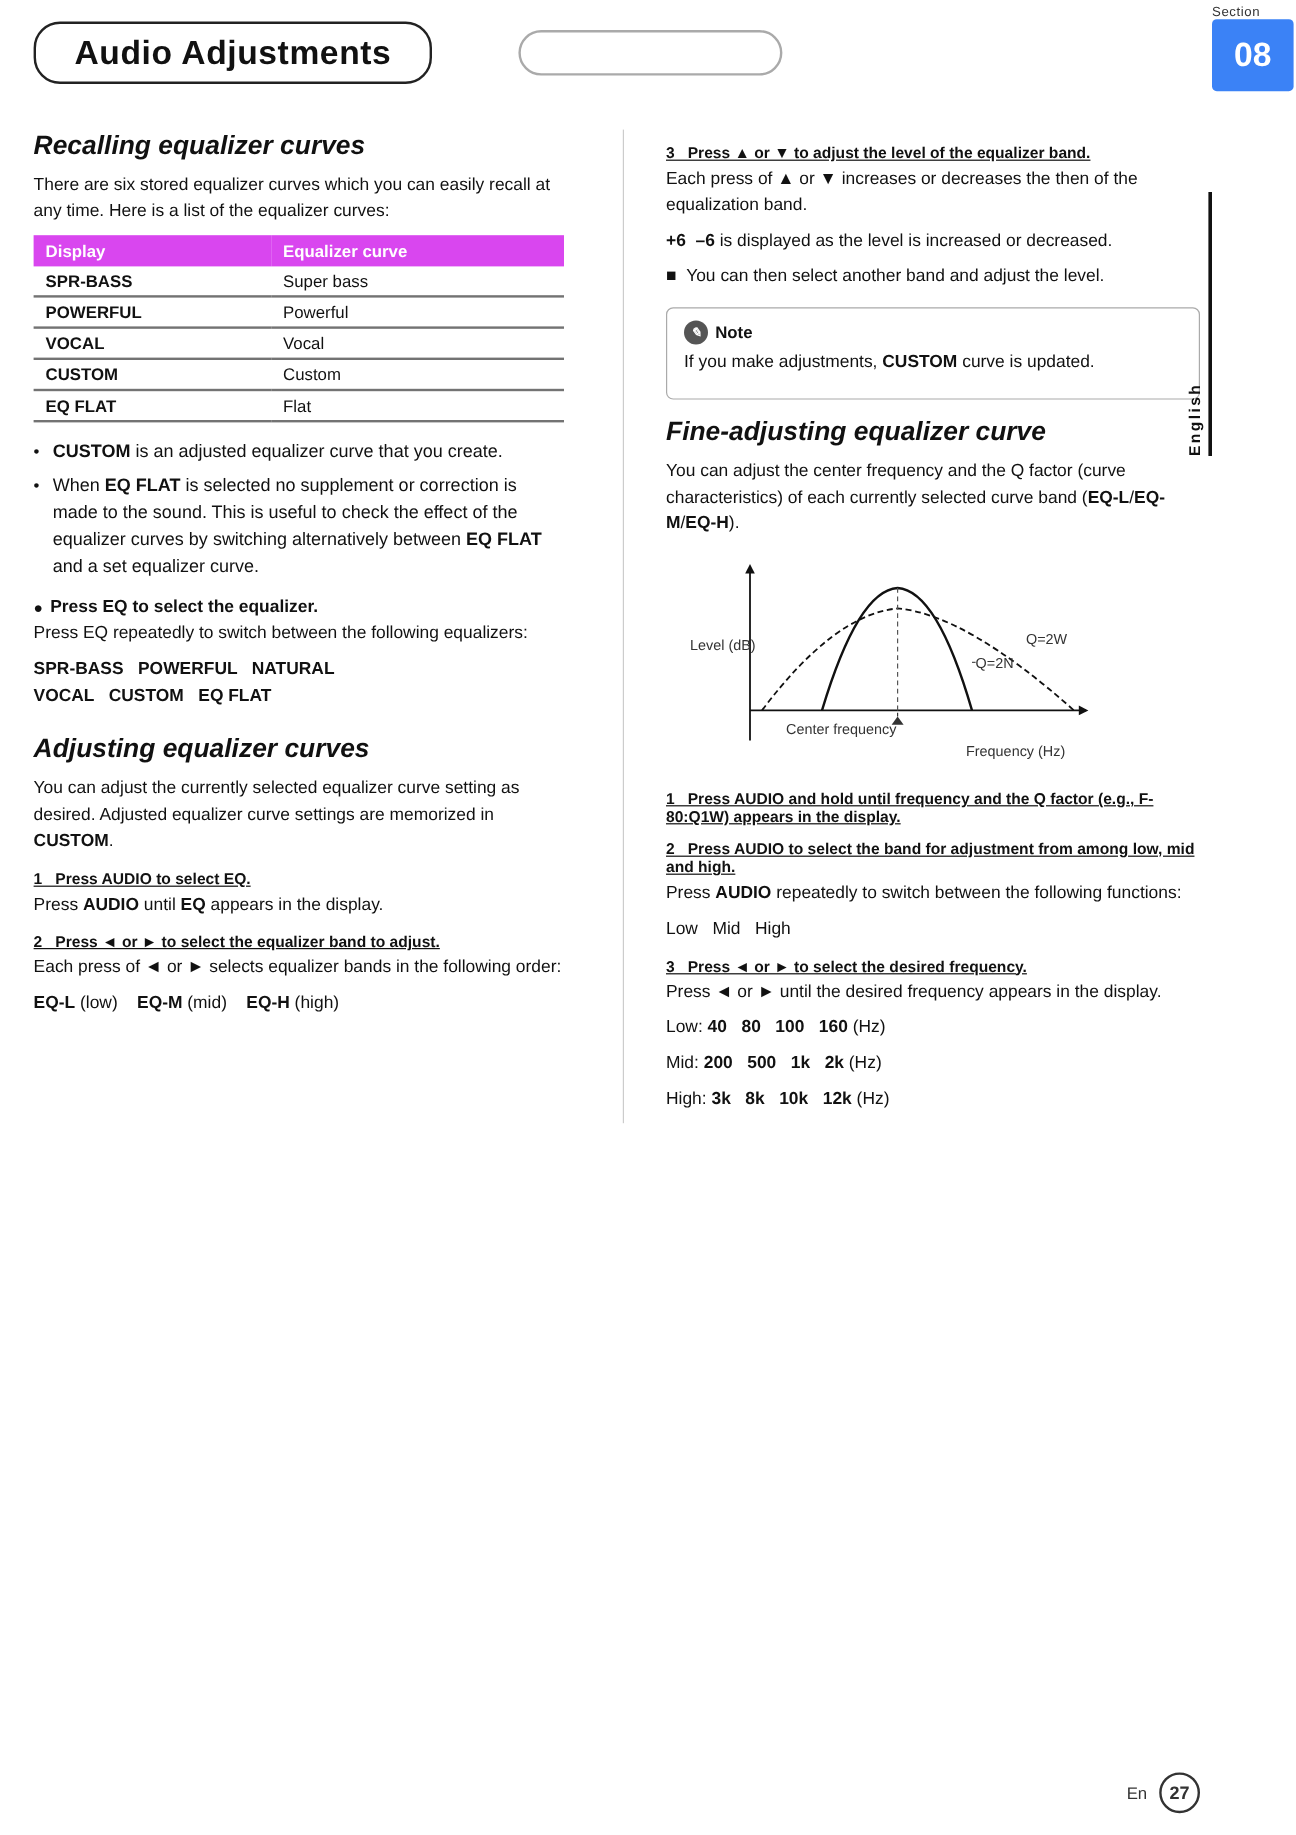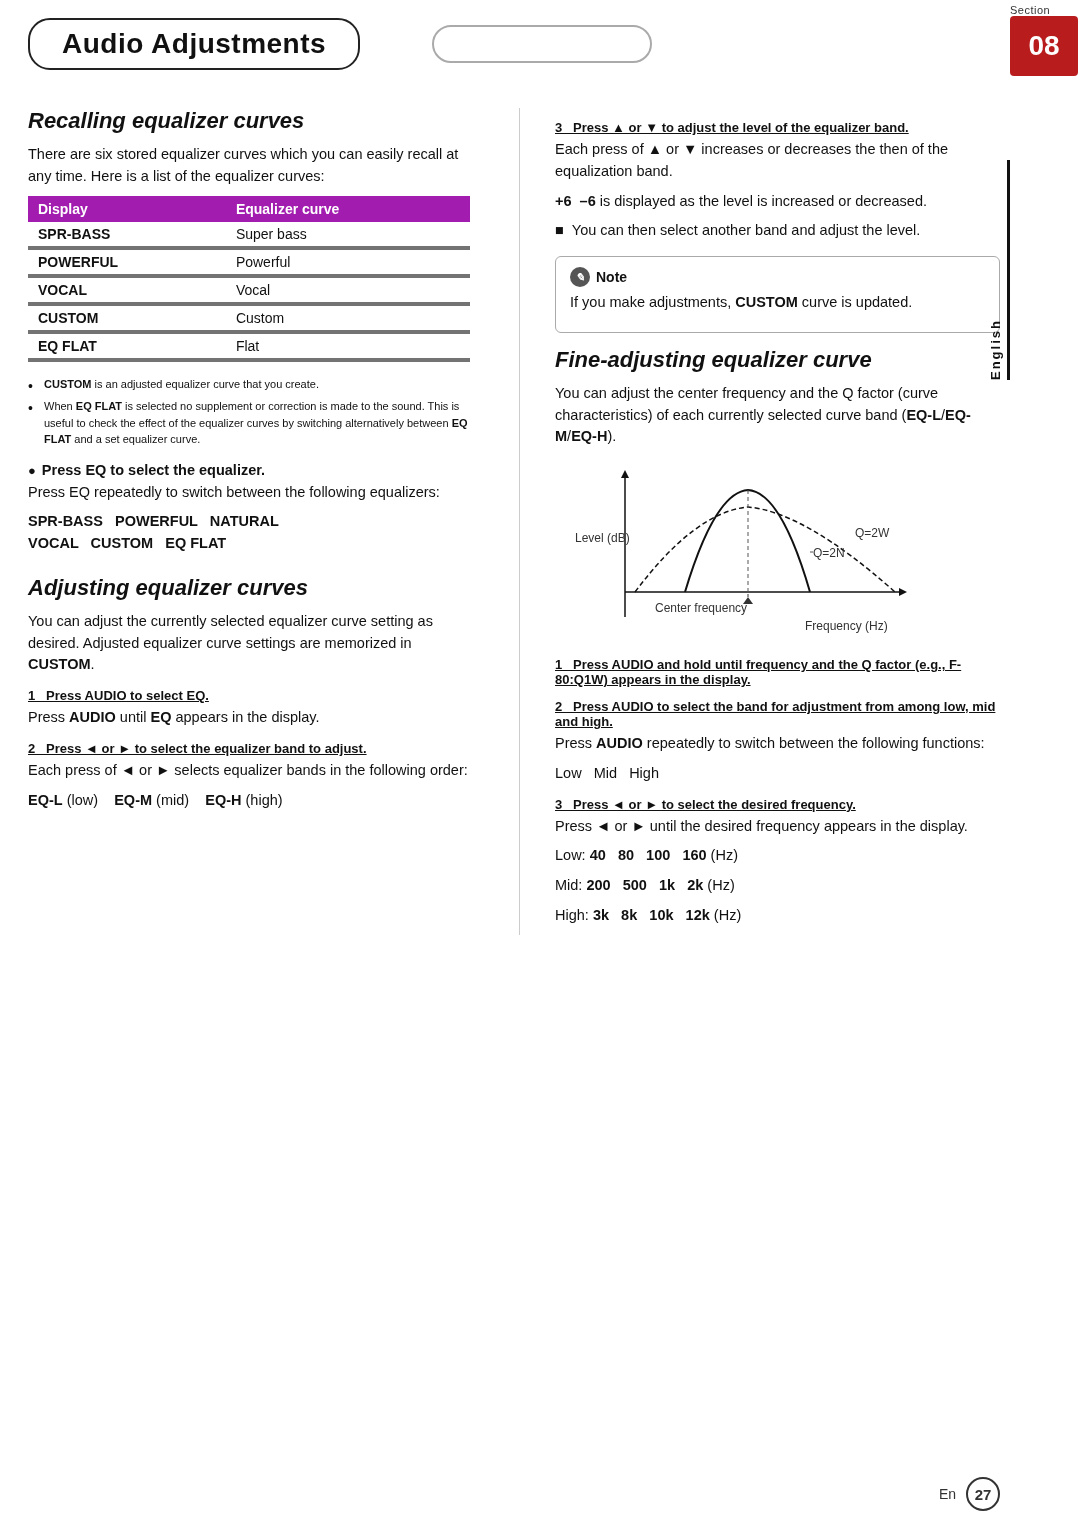--- a/index.html
+++ b/index.html
@@ -48,21 +48,21 @@
       align-items: flex-start;
     }
     .section-label {
       font-size: 11px;
       color: #333;
       text-align: center;
       padding-top: 4px;
       letter-spacing: 0.5px;
     }
     .section-number-box {
-      background: #b91c1c;
+      background: #3b82f6;
       color: #fff;
       font-size: 28px;
       font-weight: 900;
       width: 68px;
       height: 60px;
       display: flex;
       align-items: center;
       justify-content: center;
       border-radius: 4px;
     }
@@ -123,48 +123,48 @@
 
     
     .eq-table {
       width: 100%;
       border-collapse: collapse;
       margin-bottom: 14px;
       margin-top: 8px;
       font-size: 14px;
     }
     .eq-table thead tr {
-      background: #a21caf;
+      background: #d946ef;
       color: #fff;
     }
     .eq-table thead th {
       padding: 5px 10px;
       text-align: left;
       font-weight: 700;
       font-size: 14px;
     }
     .eq-table tbody tr {
-      border-bottom: 4px solid #737373;
+      border-bottom: 2px solid #737373;
     }
     .eq-table tbody td {
       padding: 4px 10px;
       font-size: 14px;
     }
     .eq-table tbody td:first-child {
       font-weight: 900;
     }
 
     
     .bullet-list {
       list-style: none;
       margin-bottom: 14px;
       padding: 0;
     }
     .bullet-list li {
-      font-size: 11px;
+      font-size: 15px;
       line-height: 1.5;
       margin-bottom: 6px;
       padding-left: 16px;
       position: relative;
     }
     .bullet-list li::before {
       content: '•';
       position: absolute;
       left: 0;
       font-size: 14px;

